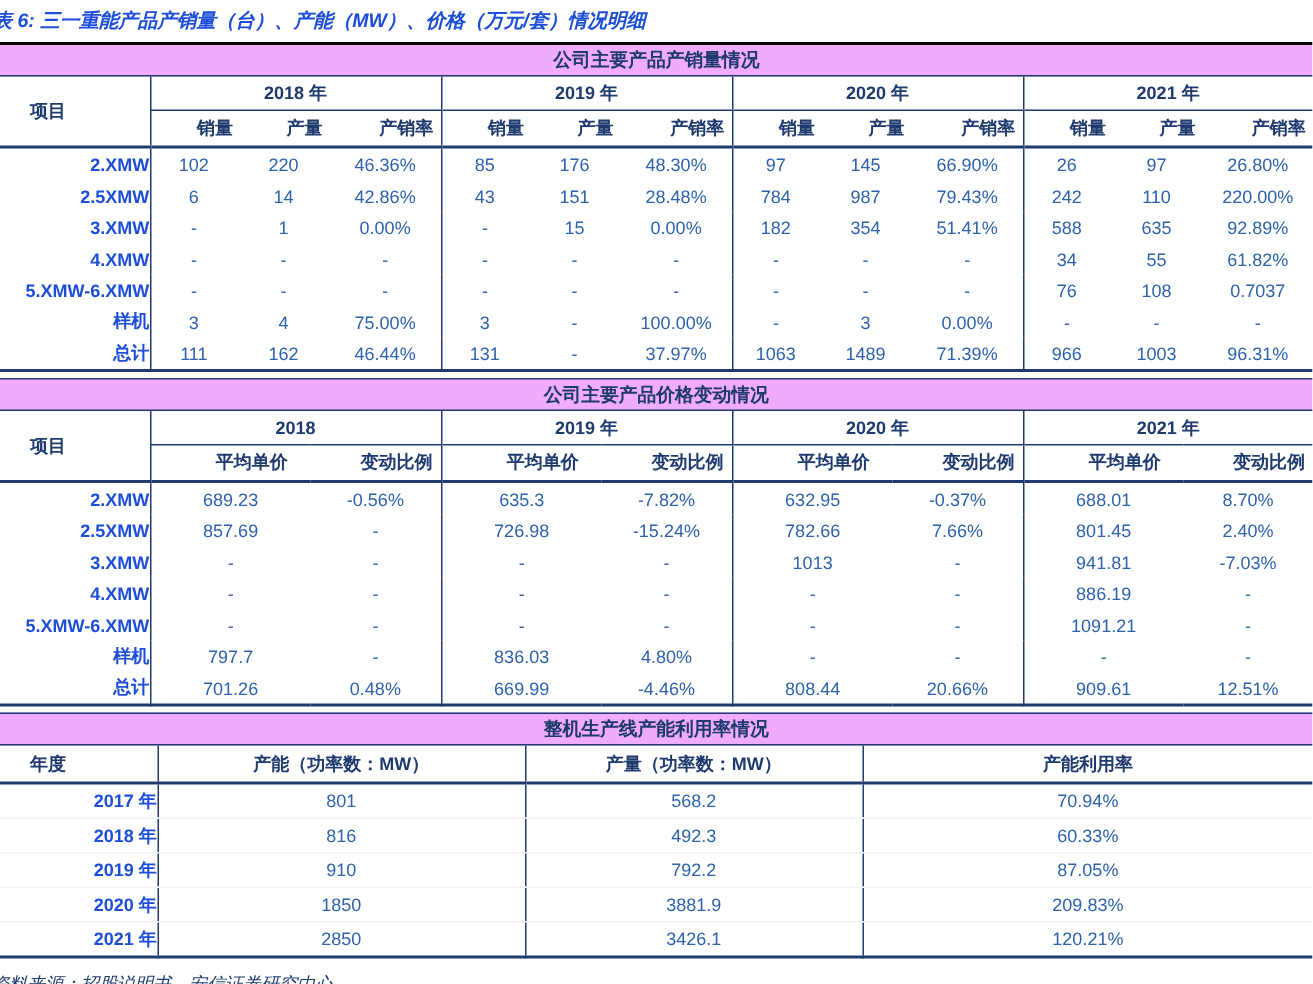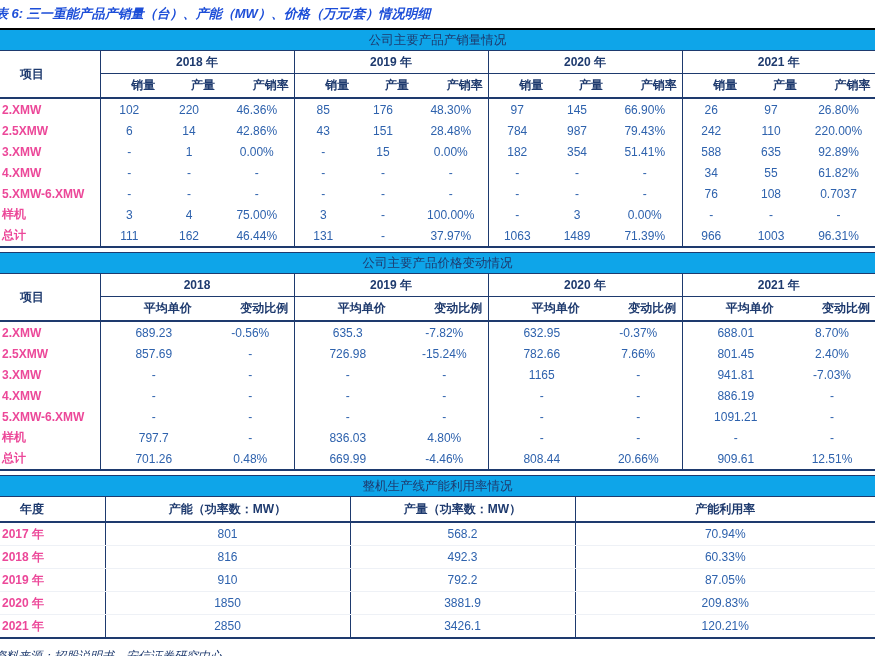--- a/index.html
+++ b/index.html
@@ -1,28 +1,28 @@
 <!DOCTYPE html>
 <html><head>
 <meta charset="utf-8">
 <style>
   html,body{margin:0;padding:0;background:#ffffff;}
   body{width:875px;height:656px;overflow:hidden;font-family:"Liberation Sans","DejaVu Sans",sans-serif;}
   .title{color:#1d4ed8;font-weight:bold;font-size:13px;padding:5px 0 5px 2px;border-bottom:2px solid #000000;text-indent:-7px;white-space:nowrap;font-style:italic;}
-  .band{background:#0ea5e9;color:#1e3a6e;font-weight:normal;text-align:center;font-size:12.5px;height:20px;line-height:20px;border-bottom:1px solid #1e3a6e;}
+  .band{background:#f0abfc;color:#1e3a6e;font-weight:bold;text-align:center;font-size:12.5px;height:20px;line-height:20px;border-bottom:1px solid #1e3a6e;}
   .sect{margin-top:4px;border-top:1px solid #1e3a6e;}
   table{width:875px;table-layout:fixed;border-collapse:collapse;border-bottom:2px solid #1e3a6e;}
   th,td{padding:0;overflow:hidden;white-space:nowrap;}
   thead th{color:#1e3a6e;font-weight:bold;font-size:12px;text-align:center;}
   .year-row th{height:22px;}
   .year-row th.year{border-bottom:1px solid #1e3a6e;}
   .sub-row th{height:23px;border-bottom:2px solid #1e3a6e;padding-left:28px;}
   .label-head{text-align:left;padding-left:20px;vertical-align:middle;border-bottom:2px solid #1e3a6e;}
   tbody td{color:#2e62ad;font-size:12px;text-align:center;height:21px;}
-  tbody th.rowlabel{color:#ec4899;font-weight:bold;font-size:12px;text-align:left;padding-left:2px;height:21px;}
+  tbody th.rowlabel{color:#1d4ed8;font-weight:bold;font-size:12px;text-align:right;padding-left:2px;height:21px;}
   .gs{border-left:1.5px solid #1e3a6e;}
   #t3 thead th{height:24px;border-bottom:2px solid #1e3a6e;}
   #t3 tbody td,#t3 tbody th.rowlabel{height:22px;border-bottom:1px solid #eef1f6;}
   .source{color:#1e3a6e;font-style:italic;font-size:12px;margin-top:9px;text-indent:-6px;font-family:"Liberation Serif","DejaVu Serif",serif;}
 </style>
 </head>
 <body>
 
 <div class="title">表 6: 三一重能产品产销量（台）、产能（MW）、价格（万元/套）情况明细</div>
 
@@ -229,21 +229,21 @@
         <td>7.66%</td>
         <td class="gs">801.45</td>
         <td>2.40%</td>
       </tr>
       <tr>
         <th class="rowlabel">3.XMW</th>
         <td class="gs">-</td>
         <td>-</td>
         <td class="gs">-</td>
         <td>-</td>
-        <td class="gs">1165</td>
+        <td class="gs">1013</td>
         <td>-</td>
         <td class="gs">941.81</td>
         <td>-7.03%</td>
       </tr>
       <tr>
         <th class="rowlabel">4.XMW</th>
         <td class="gs">-</td>
         <td>-</td>
         <td class="gs">-</td>
         <td>-</td>

